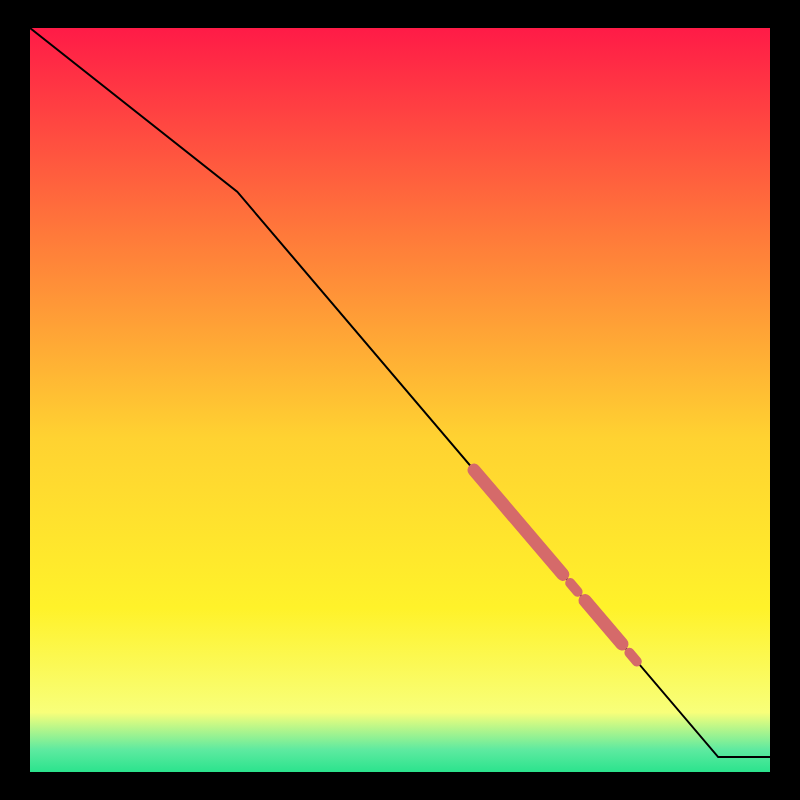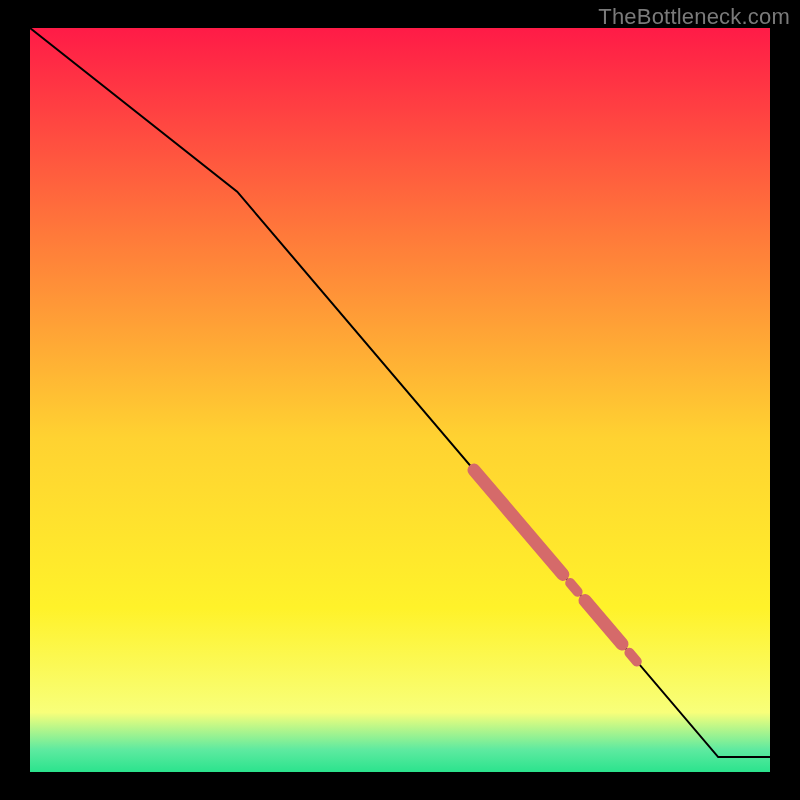--- a/index.html
+++ b/index.html
@@ -33,21 +33,20 @@
     width: 800px;
     height: 800px;
     display: block;
   }
 </style>
 </head>
 <body>
 
 <div class="stage">
 
-  <div class="watermark">TheBottleneck.com</div>
 
   <svg viewBox="0 0 800 800" preserveAspectRatio="none">
     <defs>
       <linearGradient id="bggrad" x1="0" y1="0" x2="0" y2="1">
         <stop id="g-top" offset="0%" stop-color="#ff1b47"></stop>
         <stop id="g-q1" offset="28%" stop-color="#ff7a3a"></stop>
         <stop id="g-mid" offset="55%" stop-color="#ffd231"></stop>
         <stop id="g-q3" offset="78%" stop-color="#fff22a"></stop>
         <stop id="g-nearBot" offset="92%" stop-color="#f8ff7a"></stop>
         <stop id="g-accent" offset="97%" stop-color="#5eeaa0"></stop>

